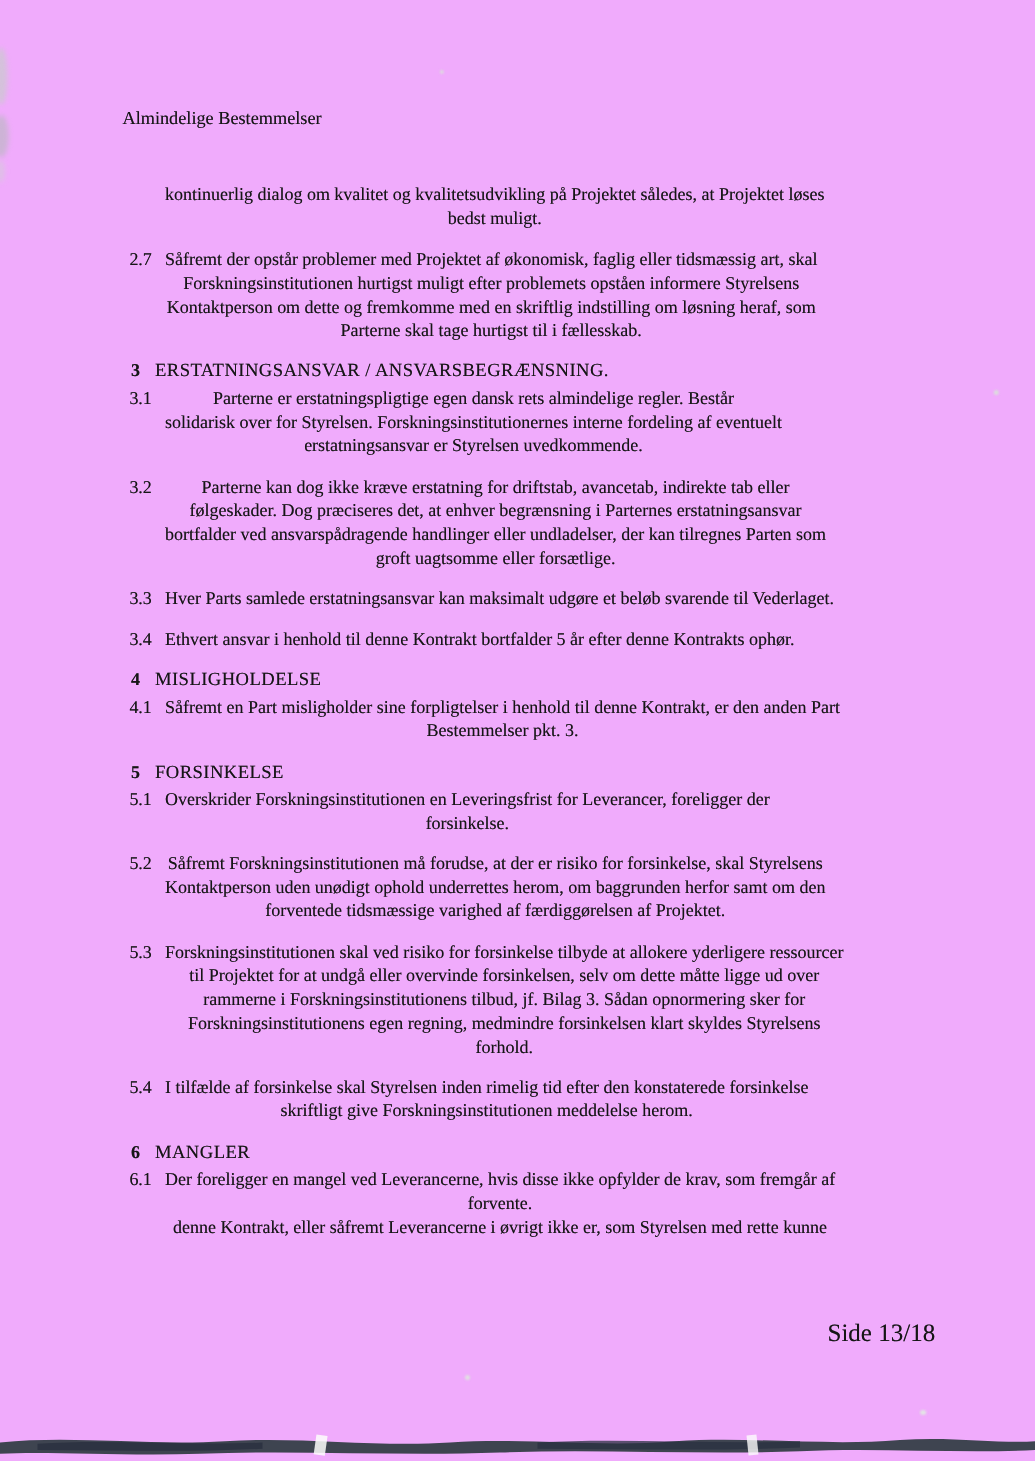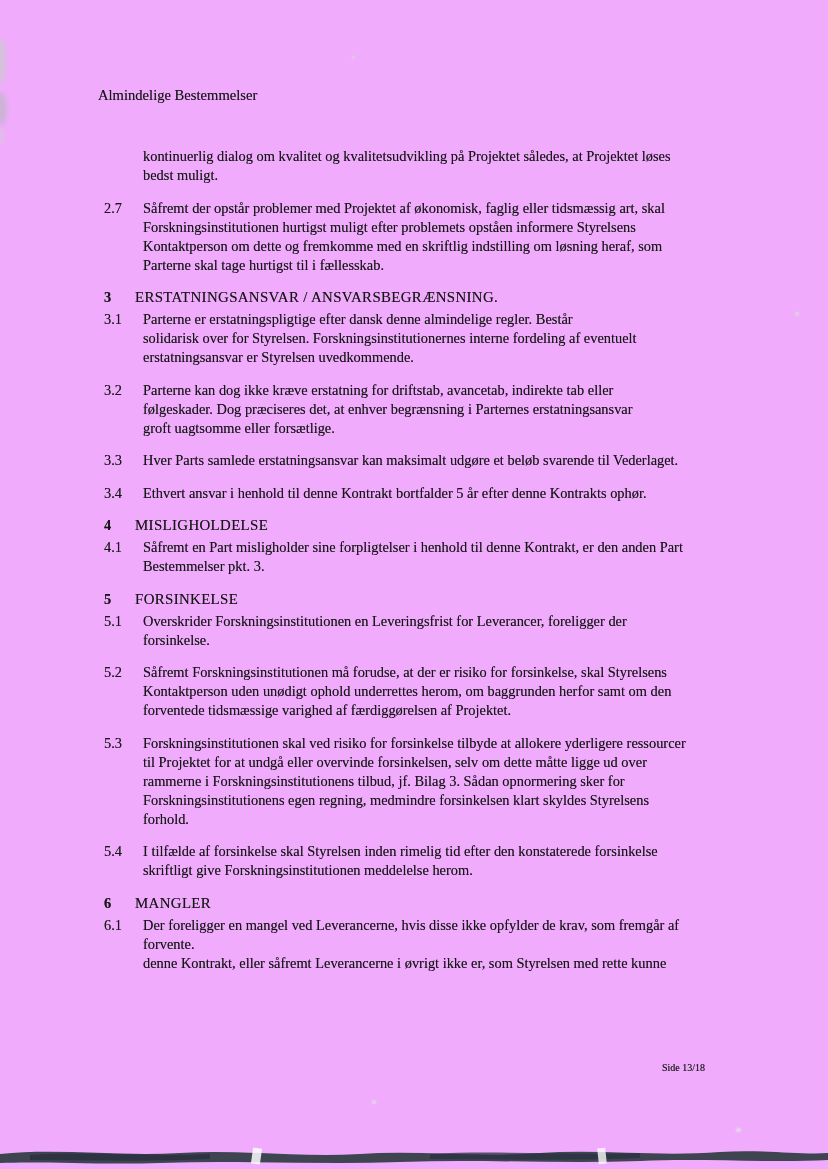--- a/index.html
+++ b/index.html
@@ -21,23 +21,24 @@
   }
   .header {
     position: absolute;
     left: 98px;
     top: 86px;
     font-size: 14.6px;
     white-space: pre;
   }
   .content {
     position: absolute;
-    left: 104px;
+    left: 93px;
     top: 147px;
     width: 680px;
+    text-align: center;
   }
   .block {
     display: flex;
     margin-top: 13.5px;
   }
   .block:first-child { margin-top: 0; }
   .block .num {
     flex: 0 0 39px;
     white-space: pre;
   }
@@ -50,21 +51,21 @@
     letter-spacing: 0.35px;
     white-space: pre;
   }
   .block.heading + .block { margin-top: 3px; }
   .lines { min-width: 0; }
   .line { white-space: pre; }
   .footer {
     position: absolute;
     left: 662px;
     top: 1058px;
-    font-size: 10px;
+    font-size: 20px;
     white-space: pre;
   }
   
   .edge-smudge {
     position: absolute;
     border-radius: 50%;
     filter: blur(2px);
   }
   .speck {
     position: absolute;
@@ -103,30 +104,31 @@
           <div class="line">Parterne skal tage hurtigst til i fællesskab.</div>
         </div>
       </div>
       <div class="block heading">
         <div class="num">3</div>
         <div class="title">ERSTATNINGSANSVAR / ANSVARSBEGRÆNSNING.</div>
       </div>
       <div class="block clause">
         <div class="num">3.1</div>
         <div class="lines">
-          <div class="line">Parterne er erstatningspligtige efter dansk denne almindelige regler. Består</div>
+          <div class="line">Parterne er erstatningspligtige egen dansk rets almindelige regler. Består</div>
           <div class="line">solidarisk over for Styrelsen. Forskningsinstitutionernes interne fordeling af eventuelt</div>
           <div class="line">erstatningsansvar er Styrelsen uvedkommende.</div>
         </div>
       </div>
       <div class="block clause">
         <div class="num">3.2</div>
         <div class="lines">
           <div class="line">Parterne kan dog ikke kræve erstatning for driftstab, avancetab, indirekte tab eller</div>
           <div class="line">følgeskader. Dog præciseres det, at enhver begrænsning i Parternes erstatningsansvar</div>
+          <div class="line">bortfalder ved ansvarspådragende handlinger eller undladelser, der kan tilregnes Parten som</div>
           <div class="line">groft uagtsomme eller forsætlige.</div>
         </div>
       </div>
       <div class="block clause">
         <div class="num">3.3</div>
         <div class="lines">
           <div class="line">Hver Parts samlede erstatningsansvar kan maksimalt udgøre et beløb svarende til Vederlaget.</div>
         </div>
       </div>
       <div class="block clause">

